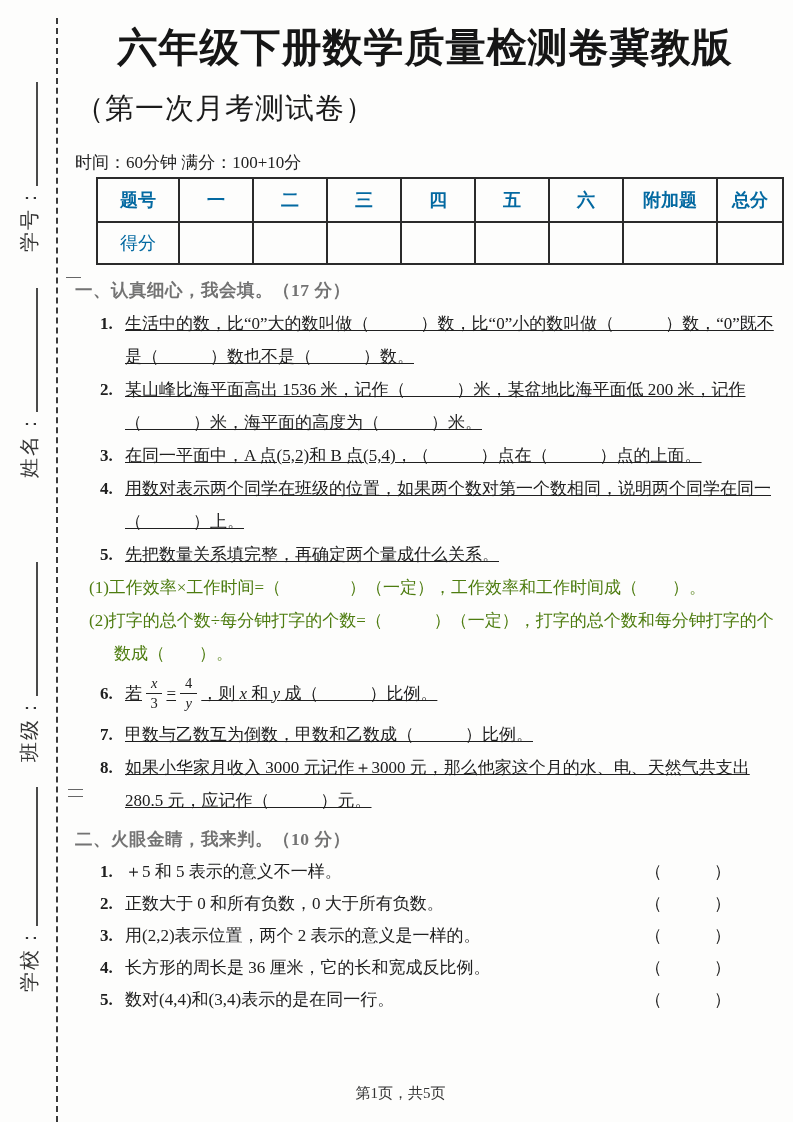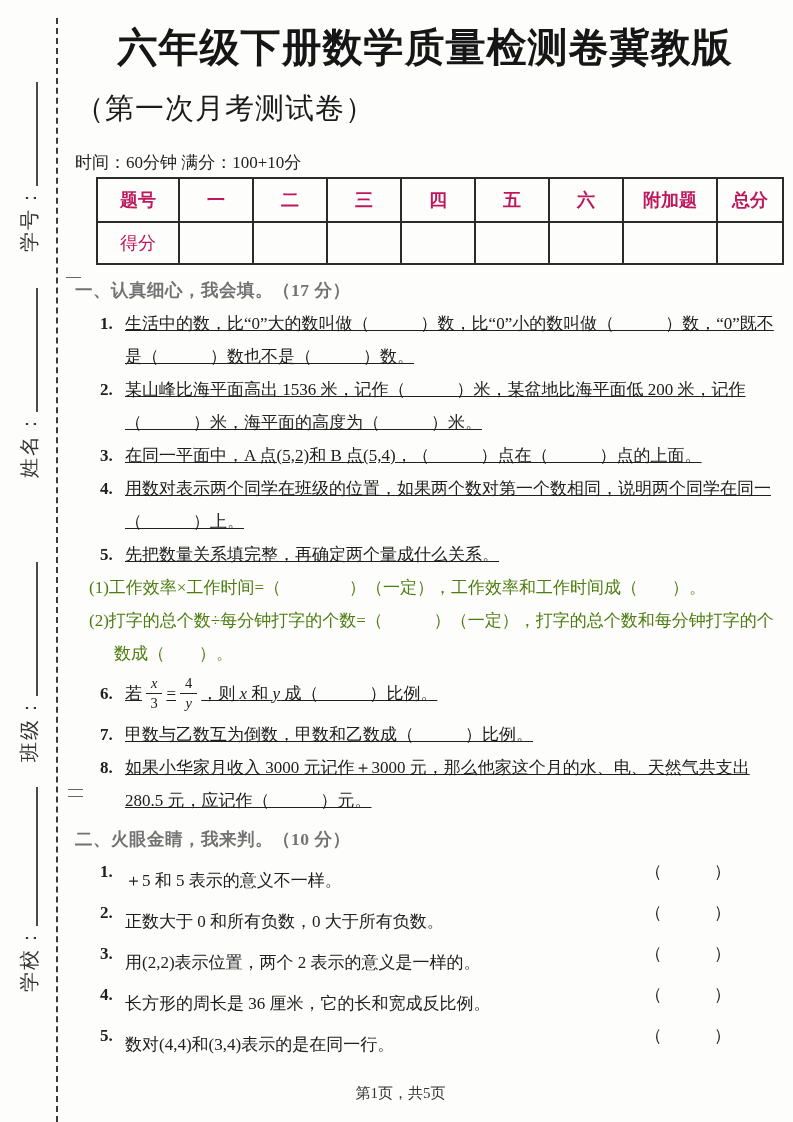--- a/index.html
+++ b/index.html
@@ -36,21 +36,21 @@
   .time-line{
     margin-top:22px;margin-bottom:3px;text-align:left;font-size:17px;
     padding-right:4px;color:#222;
   }
   
   table.score{
     border-collapse:collapse;margin-left:21px;width:672px;table-layout:fixed;
   }
   table.score td{
     border:2px solid #2b2b2b;text-align:center;font-size:18px;
-    height:40px;padding:0;color:#be185d;
+    height:40px;padding:0;color:#0369a1;
   }
   table.score tr.hdr td{font-weight:bold;height:42px;}
   td.c-qno{width:80px;}  td.c-num{width:72px;}
   td.c-extra{width:92px;} td.c-total{width:64px;}
   
   .sec-heading{
     margin:13px 0 5px 0;font-size:17.5px;font-weight:bold;color:#737373;
     letter-spacing:0.5px;
   }
   .q{display:flex;margin-left:25px;font-size:17px;line-height:33px;color:#202020;}
@@ -65,21 +65,21 @@
   .frac{
     display:inline-block;text-align:center;vertical-align:middle;
     font-size:14.5px;line-height:1.15;margin:0 4px;position:relative;top:-2px;
   }
   .frac .fr-top{display:block;border-bottom:1.4px solid #222;padding:0 5px 1px;}
   .frac .fr-bot{display:block;padding-top:1px;}
   .mvar{font-style:italic;font-family:"Liberation Serif",serif;}
   
   .jq{display:flex;margin-left:25px;font-size:17px;line-height:32px;color:#202020;}
   .jq .qno{width:25px;flex:0 0 25px;font-weight:bold;}
-  .jq .qtext{flex:1;margin-top:9px;}
+  .jq .qtext{flex:1;}
   .jq .jbr{flex:0 0 auto;letter-spacing:6px;padding-right:38px;}
   
   .footer{
     position:absolute;left:4px;top:1084px;width:793px;text-align:center;
     font-size:15px;color:#333;
   }
 </style>
 </head>
 <body>
 

